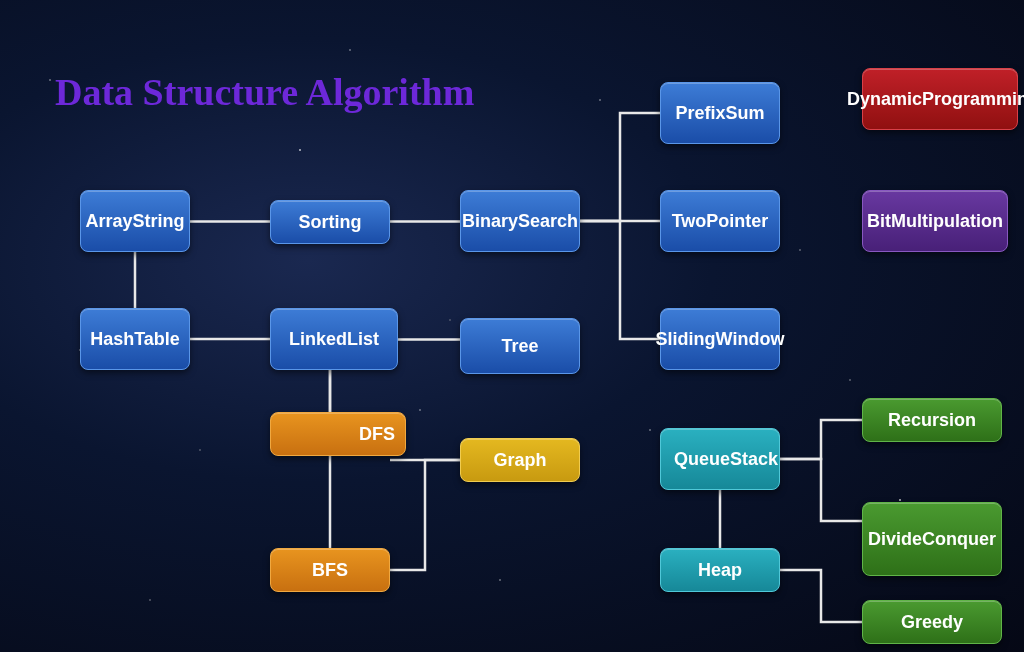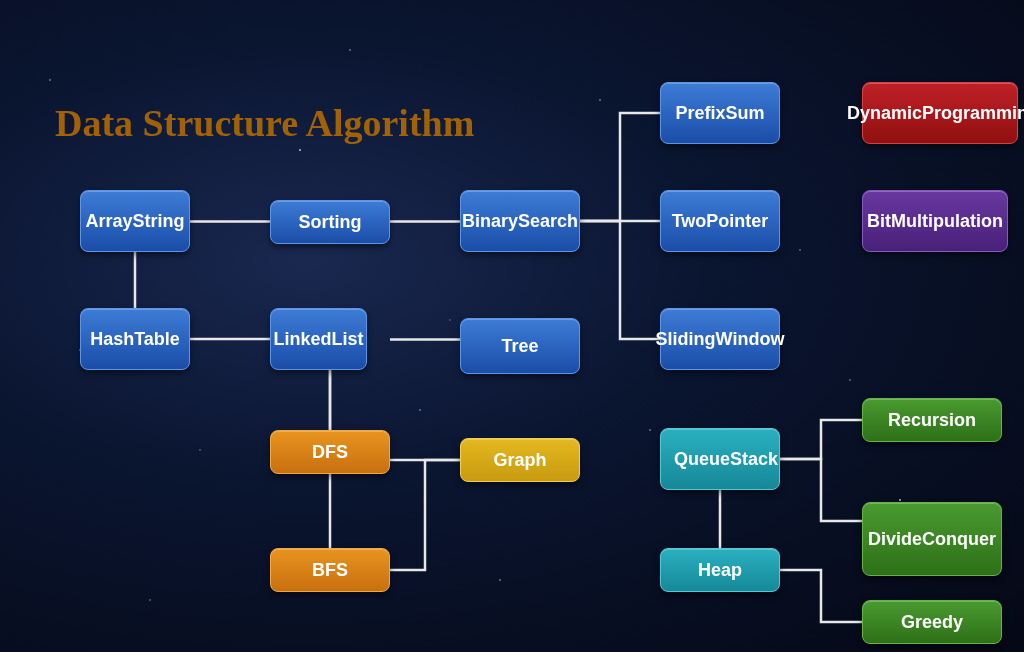--- a/index.html
+++ b/index.html
@@ -32,25 +32,24 @@
       radial-gradient(1px 1px at 80px 350px, #fff, transparent),
       radial-gradient(1px 1px at 420px 410px, #fff, transparent),
       radial-gradient(1px 1px at 850px 380px, #ddd, transparent),
       radial-gradient(1px 1px at 650px 430px, #fff, transparent);
     background-repeat: repeat;
   }
   .title {
     position: absolute;
     top: 70px;
     left: 55px;
-    color: #a16207;
+    color: #6d28d9;
     font-family: "Comic Sans MS", "Chalkboard SE", cursive;
     font-size: 38px;
     font-weight: bold;
-    margin-top: 31px;
   }
   .node {
     position: absolute;
     display: flex;
     align-items: center;
     justify-content: center;
     text-align: center;
     color: #fff;
     font-weight: bold;
     font-size: 18px;
@@ -117,28 +116,28 @@
       <div>Pointer</div>
     </div>
     <div class="node blue" style="left: 660px; top: 308px; width: 120px; height: 62px;">
       <div>Sliding</div>
       <div>Window</div>
     </div>
     <div class="node blue" style="left: 80px; top: 308px; width: 110px; height: 62px;">
       <div>Hash</div>
       <div>Table</div>
     </div>
-    <div class="node blue" style="left: 270px; top: 308px; width: 97px; height: 62px;">
+    <div class="node blue" style="left: 270px; top: 308px; width: 128px; height: 62px;">
       <div>Linked</div>
       <div>List</div>
     </div>
     <div class="node blue" style="left: 460px; top: 318px; width: 120px; height: 56px;">
       <div>Tree</div>
     </div>
-    <div class="node orange" style="left: 270px; top: 430px; width: 120px; height: 44px;">
+    <div class="node orange" style="left: 270px; top: 412px; width: 136px; height: 44px; justify-content: flex-end;">
       <div>DFS</div>
     </div>
     <div class="node orange" style="left: 270px; top: 548px; width: 120px; height: 44px;">
       <div>BFS</div>
     </div>
     <div class="node yellow" style="left: 460px; top: 438px; width: 120px; height: 44px;">
       <div>Graph</div>
     </div>
     <div class="node teal" style="left: 660px; top: 428px; width: 120px; height: 62px; padding-left: 22px;">
       <div>Queue</div>
@@ -150,21 +149,21 @@
     <div class="node green" style="left: 862px; top: 398px; width: 140px; height: 44px;">
       <div>Recursion</div>
     </div>
     <div class="node green" style="left: 862px; top: 502px; width: 140px; height: 74px;">
       <div>Divide</div>
       <div>Conquer</div>
     </div>
     <div class="node green" style="left: 862px; top: 600px; width: 140px; height: 44px; text-align: center;">
       <div>Greedy</div>
     </div>
-    <div class="node red" style="left: 862px; top: 82px; width: 156px; height: 62px; padding-left: 16px;">
+    <div class="node red" style="left: 862px; top: 68px; width: 156px; height: 62px; padding-left: 16px;">
       <div>Dynamic</div>
       <div>Programming</div>
     </div>
     <div class="node purple" style="left: 862px; top: 190px; width: 146px; height: 62px;">
       <div>Bit</div>
       <div>Multipulation</div>
     </div>
   </div>
 
 </body></html>

